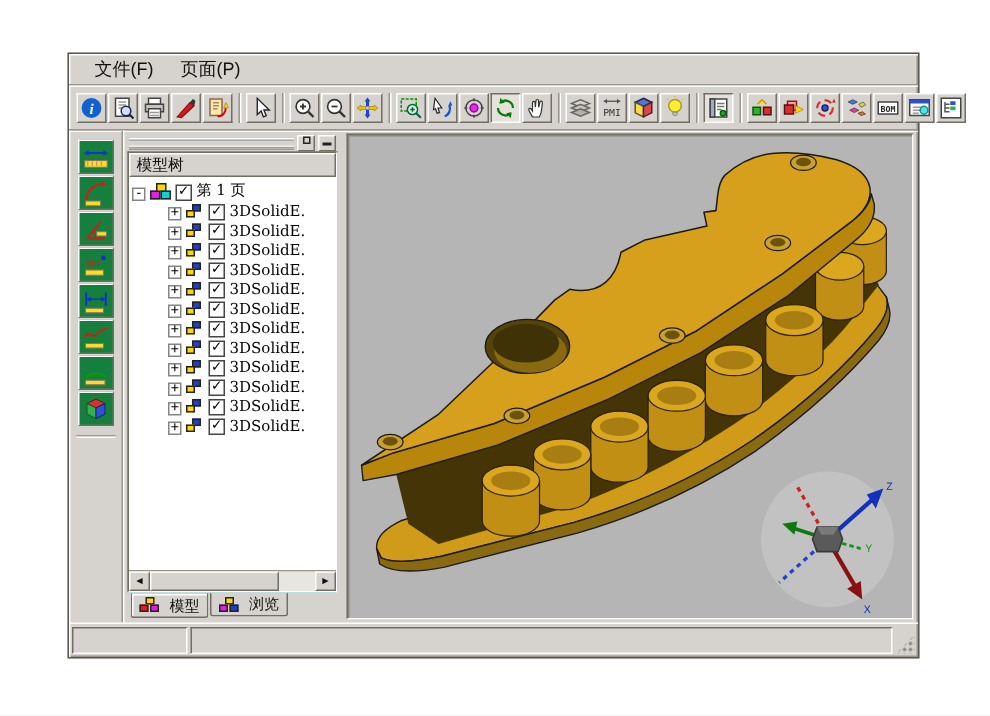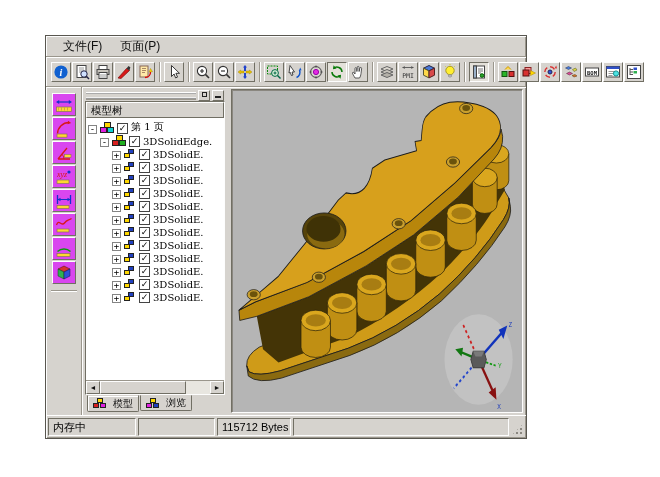--- a/index.html
+++ b/index.html
@@ -1,39 +1,39 @@
 <!DOCTYPE html>
 <html><head>
 <meta charset="utf-8">
 <style>
 *{margin:0;padding:0;box-sizing:border-box}
 html,body{width:660px;height:477px;background:#fff;overflow:hidden;
  font-family:"Liberation Sans","DejaVu Sans",sans-serif}
-.app{position:absolute;left:45px;top:35px;width:482px;height:404px;
+.app{position:absolute;left:45px;top:35px;width:568px;height:404px;
  background:#d6d3ce;border:1px solid #58564f;
  box-shadow:inset 1px 1px 0 #fdfdfd, inset -1px -1px 0 #9a968c;
  display:flex;flex-direction:column}
 
 .menubar{height:22px;display:flex;align-items:center;padding-left:10px;gap:4px;
  border-bottom:1px solid #fff;box-shadow:0 -1px 0 #9a968c inset;font-size:12px;color:#111}
 .menu-item{padding:2px 7px;cursor:default}
 
 .toolbar{height:29px;display:flex;align-items:center;padding-left:5px;
  border-bottom:1px solid #9a968c;box-shadow:0 1px 0 #fff}
 .tbtn{width:20px;height:20px;flex:none;background:#d6d3ce;border:1px solid;
  border-color:#fdfdfd #716f64 #716f64 #fdfdfd;display:flex;align-items:center;
  justify-content:center;margin-right:1px;padding:0}
 .tbtn.pressed{border-color:#716f64 #fdfdfd #fdfdfd #716f64;background:#e4e1da}
 .tbtn svg{display:block}
 .tsep{width:2px;height:20px;flex:none;border-left:1px solid #9a968c;border-right:1px solid #fff;margin:0 3px}
 
 .main{flex:1;display:flex;min-height:0}
 .ltoolbar{width:37px;flex:none;display:flex;flex-direction:column;align-items:center;
  padding-top:6px;border-right:1px solid #fff;box-shadow:-1px 0 0 #9a968c inset}
-.lbtn{width:24px;height:23px;flex:none;background:#d946ef;border:1px solid;
+.lbtn{width:24px;height:23px;flex:none;background:#15803d;border:1px solid;
  border-color:#fdfdfd #716f64 #716f64 #fdfdfd;display:flex;align-items:center;
  justify-content:center;margin-bottom:1px;padding:0}
 .lsep{width:26px;height:2px;border-top:1px solid #9a968c;border-bottom:1px solid #fff;margin-top:5px}
 
 .treecol{width:143px;flex:none;display:flex;flex-direction:column;padding:2px 1px 2px 2px}
 .griprow{height:12px;display:flex;align-items:center;gap:2px;flex:none;padding:0 1px}
 .gripbar{flex:1;height:7px;border-top:2px ridge #fff;border-bottom:2px ridge #efefef;
  box-shadow:0 1px 0 #9a968c}
 .mbtn{width:12px;height:11px;background:#d6d3ce;border:1px solid;flex:none;
  border-color:#fdfdfd #716f64 #716f64 #fdfdfd;font-size:7px;line-height:9px;text-align:center;padding:0;color:#222}
@@ -369,30 +369,20 @@
           <div class="trow" style="padding-left:2px">
             <span class="exp minus"></span>
             <span class="tcube">
                 <i class="cm"></i>
                 <i class="cy"></i>
                 <i class="cc"></i>
               </span>
             <span class="chk"></span>
             <span>第 1 页</span>
           </div>
-          <div class="trow" style="padding-left:14px">
-            <span class="exp minus"></span>
-            <span class="tcube">
-                <i class="cr"></i>
-                <i class="cy"></i>
-                <i class="cg"></i>
-              </span>
-            <span class="chk"></span>
-            <span>3DSolidEdge.</span>
-          </div>
           <div id="tree-items">
             <div class="trow" style="padding-left:26px">
               <span class="exp plus"></span>
               <span class="tcube small">
                   <i class="cb"></i>
                   <i class="cy2"></i>
                 </span>
               <span class="chk"></span>
               <span class="lbl">3DSolidE.</span>
             </div>
@@ -626,20 +616,18 @@
           <path d="M311 254 L325 254 322 259 314 259 Z" fill="#7a7a7a"></path>
           <text x="357" y="230" font-size="7" fill="#1133bb" font-family="sans-serif">Z</text>
           <text x="342" y="310" font-size="7" fill="#1133bb" font-family="sans-serif">X</text>
           <text x="343" y="270" font-size="7" fill="#119911" font-family="sans-serif">Y</text>
         </g>
       </svg>
     </div>
   </div>
 
   <div class="statusbar">
-    <span class="sfield f1">内存中</span>
     <span class="sfield f2"></span>
-    <span class="sfield f3">115712 Bytes</span>
     <span class="sfield f4"></span>
     <span class="sgrip"></span>
   </div>
 
 </div>
 
 </body></html>

